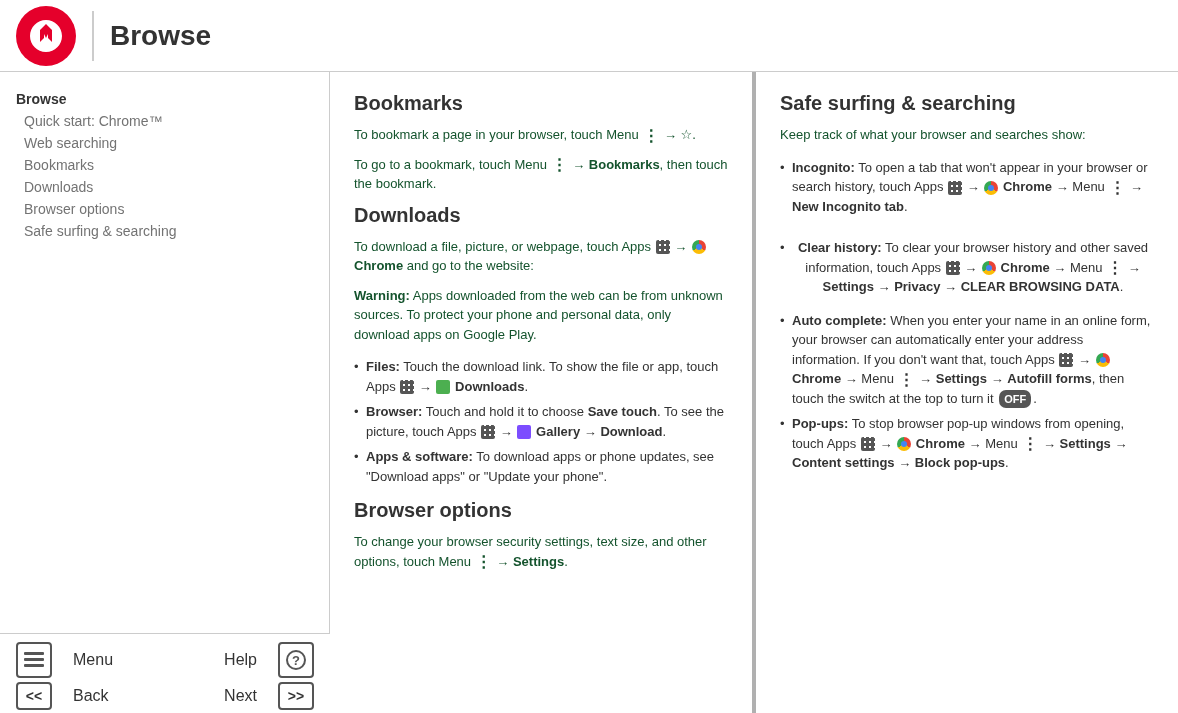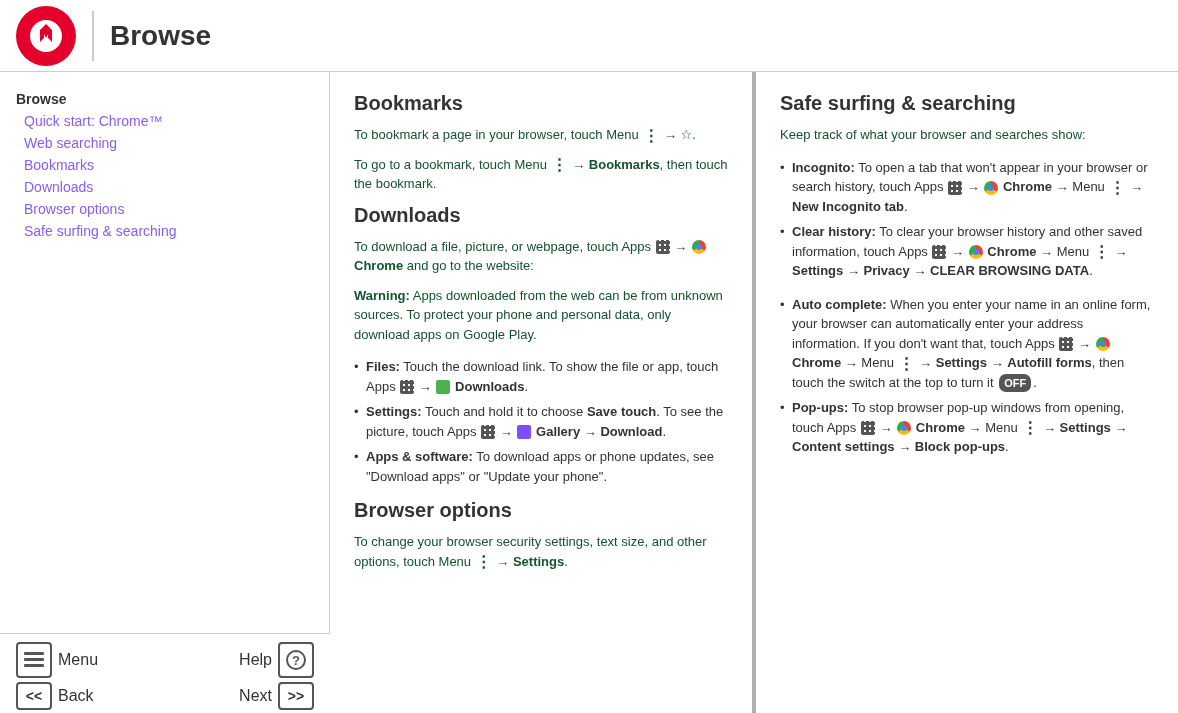--- a/index.html
+++ b/index.html
@@ -62,21 +62,21 @@
       flex-shrink: 0;
       position: relative;
     }
     .sidebar-nav {
       padding: 0 16px;
     }
     .sidebar-item {
       display: block;
       padding: 3px 0 3px 8px;
       font-size: 14px;
-      color: #8b5cf6;
+      color: #737373;
       cursor: pointer;
       text-decoration: none;
     }
     .sidebar-item.top-level {
       font-weight: bold;
       color: #333;
       padding-left: 0;
     }
 
     
@@ -90,21 +90,21 @@
       padding: 8px 16px;
       gap: 4px;
       position: absolute;
       bottom: 0;
       left: 0;
       width: 330px;
     }
     .bottom-btn {
       display: flex;
       align-items: center;
-      gap: 6px;
+      gap: 21px;
       cursor: pointer;
       font-size: 16px;
       color: #333;
     }
     .bottom-btn-icon {
       width: 36px;
       height: 36px;
       border: 2px solid #555;
       border-radius: 4px;
       display: flex;
@@ -346,21 +346,21 @@
         To download a file, picture, or webpage, touch Apps <span class="apps-icon"></span> → <span class="chrome-icon"></span> <span class="bold">Chrome</span> and go to the website:
       </p>
       <p class="body-text">
         <span class="bold">Warning:</span> Apps downloaded from the web can be from unknown sources. To protect your phone and personal data, only download apps on Google Play.
       </p>
       <ul class="bullet-list">
         <li>
           <span class="bold">Files:</span> Touch the download link. To show the file or app, touch Apps <span class="apps-icon"></span> → <span class="downloads-icon"></span> <span class="bold">Downloads</span>.
         </li>
         <li>
-          <span class="bold">Settings:</span> Touch and hold it to choose <span class="bold">Save touch</span>. To see the picture, touch Apps <span class="apps-icon"></span> → <span class="gallery-icon"></span> <span class="bold">Gallery</span> → <span class="bold">Download</span>.
+          <span class="bold">Browser:</span> Touch and hold it to choose <span class="bold">Save touch</span>. To see the picture, touch Apps <span class="apps-icon"></span> → <span class="gallery-icon"></span> <span class="bold">Gallery</span> → <span class="bold">Download</span>.
         </li>
         <li>
           <span class="bold">Apps &amp; software:</span> To download apps or phone updates, see "Download apps" or "Update your phone".
         </li>
       </ul>
 
       <h2 class="section-title">Browser options</h2>
       <p class="body-text">
         To change your browser security settings, text size, and other options, touch Menu <span class="menu-dots">⋮</span> → <span class="bold">Settings</span>.
       </p>
@@ -369,21 +369,21 @@
     <div class="content-panel-right right-panel-relative">
       <h2 class="section-title-right">Safe surfing &amp; searching</h2>
       <p class="body-text">Keep track of what your browser and searches show:</p>
 
       <ul class="bullet-list">
 
         <li>
           <span class="bold">Incognito:</span> To open a tab that won't appear in your browser or search history, touch Apps <span class="apps-icon"></span> → <span class="chrome-icon"></span> <span class="bold">Chrome</span> → Menu <span class="menu-dots">⋮</span> → <span class="bold">New Incognito tab</span>.
         </li>
 
-        <li style="margin-top:0;">
+        <li style="margin-top:16px;text-align:center;">
           <span class="bold">Clear history:</span> To clear your browser history and other saved information, touch Apps <span class="apps-icon"></span> → <span class="chrome-icon"></span> <span class="bold">Chrome</span> → Menu <span class="menu-dots">⋮</span> → <span class="bold">Settings</span> → <span class="bold">Privacy</span> → <span class="bold">CLEAR BROWSING DATA</span>.
         </li>
 
         <li style="margin-top:8px;">
           <span class="bold">Auto complete:</span> When you enter your name in an online form, your browser can automatically enter your address information. If you don't want that, touch Apps <span class="apps-icon"></span> → <span class="chrome-icon"></span> <span class="bold">Chrome</span> → Menu <span class="menu-dots">⋮</span> → <span class="bold">Settings</span> → <span class="bold">Autofill forms</span>, then touch the switch at the top to turn it <span class="off-badge">OFF</span>.
         </li>
 
         <li style="margin-top:0;">
           <span class="bold">Pop-ups:</span> To stop browser pop-up windows from opening, touch Apps <span class="apps-icon"></span> → <span class="chrome-icon"></span> <span class="bold">Chrome</span> → Menu <span class="menu-dots">⋮</span> → <span class="bold">Settings</span> → <span class="bold">Content settings</span> → <span class="bold">Block pop-ups</span>.
         </li>

